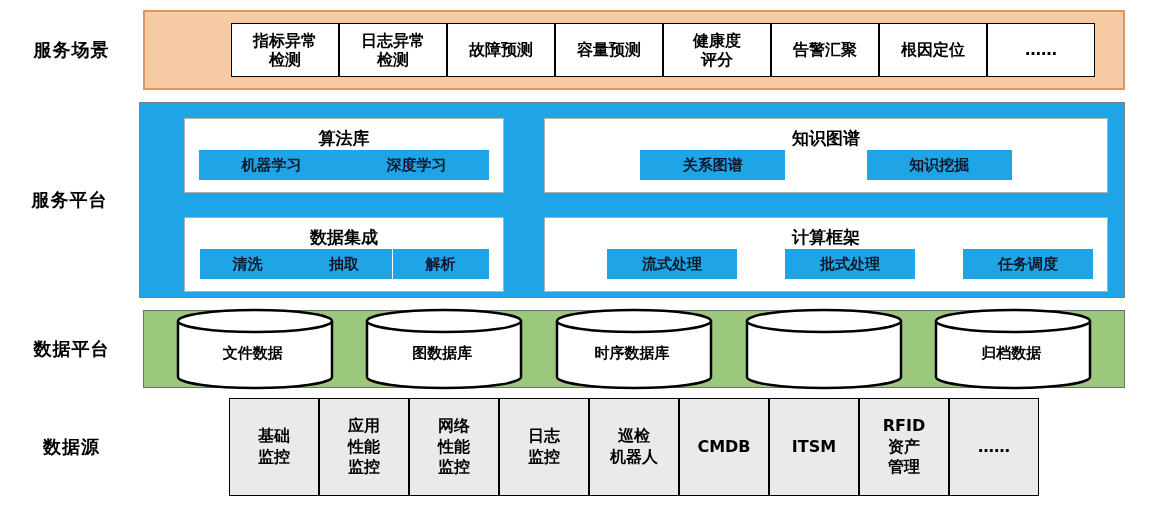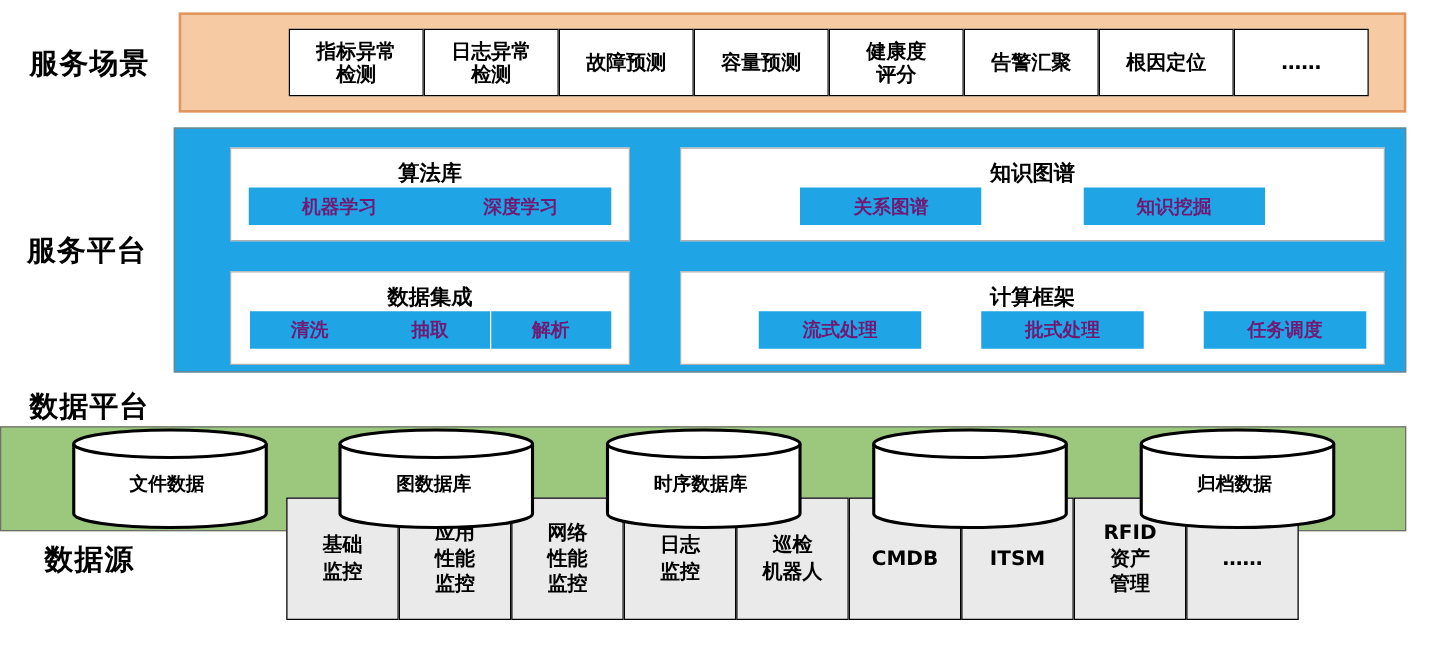--- a/index.html
+++ b/index.html
@@ -14,21 +14,21 @@
     height: 530px;
     background: #fff;
     overflow: hidden;
   }
   .row { display: flex; align-items: stretch; }
   .row-label {
     width: 143px;
     display: flex;
     align-items: center;
     justify-content: center;
-    font-size: 23px;
+    font-size: 18px;
     font-weight: bold;
     letter-spacing: 1px;
   }
   .band { flex: 1; margin-right: 34px; }
 
   
   .row-scenarios { margin-top: 10px; height: 80px; }
   .band-orange {
     background: #F6CBA4;
     border: 2px solid #E0945E;
@@ -72,34 +72,34 @@
     padding: 8px 14px 12px 14px;
   }
   .panel-title {
     text-align: center;
     font-weight: bold;
     font-size: 17px;
   }
   .panel-chips { display: flex; justify-content: space-evenly; align-items: center; }
   .chip {
     background: #1FA5E5;
-    color: #701a75;
+    color: #0f172a;
     font-weight: bold;
     font-size: 15px;
     height: 30px;
     display: flex;
     align-items: center;
     justify-content: center;
   }
   .chip-lg { width: 145px; }
   .chip-md { width: 130px; margin-left: 48px; }
   .chip-sm { width: 96px; }
 
   
-  .row-data { margin-top: 12px; height: 78px; flex-direction: column; }
+  .row-data { margin-top: 12px; height: 78px; }
   .band-green {
     background: #9CC87E;
     border: 1.5px solid #6f6f6f;
     display: flex;
     align-items: center;
     justify-content: space-evenly;
   }
   .cylinder { position: relative; width: 158px; height: 82px; }
   .cylinder svg { position: absolute; left: 0; top: 0; width: 100%; height: 100%; }
   .cyl-label {

